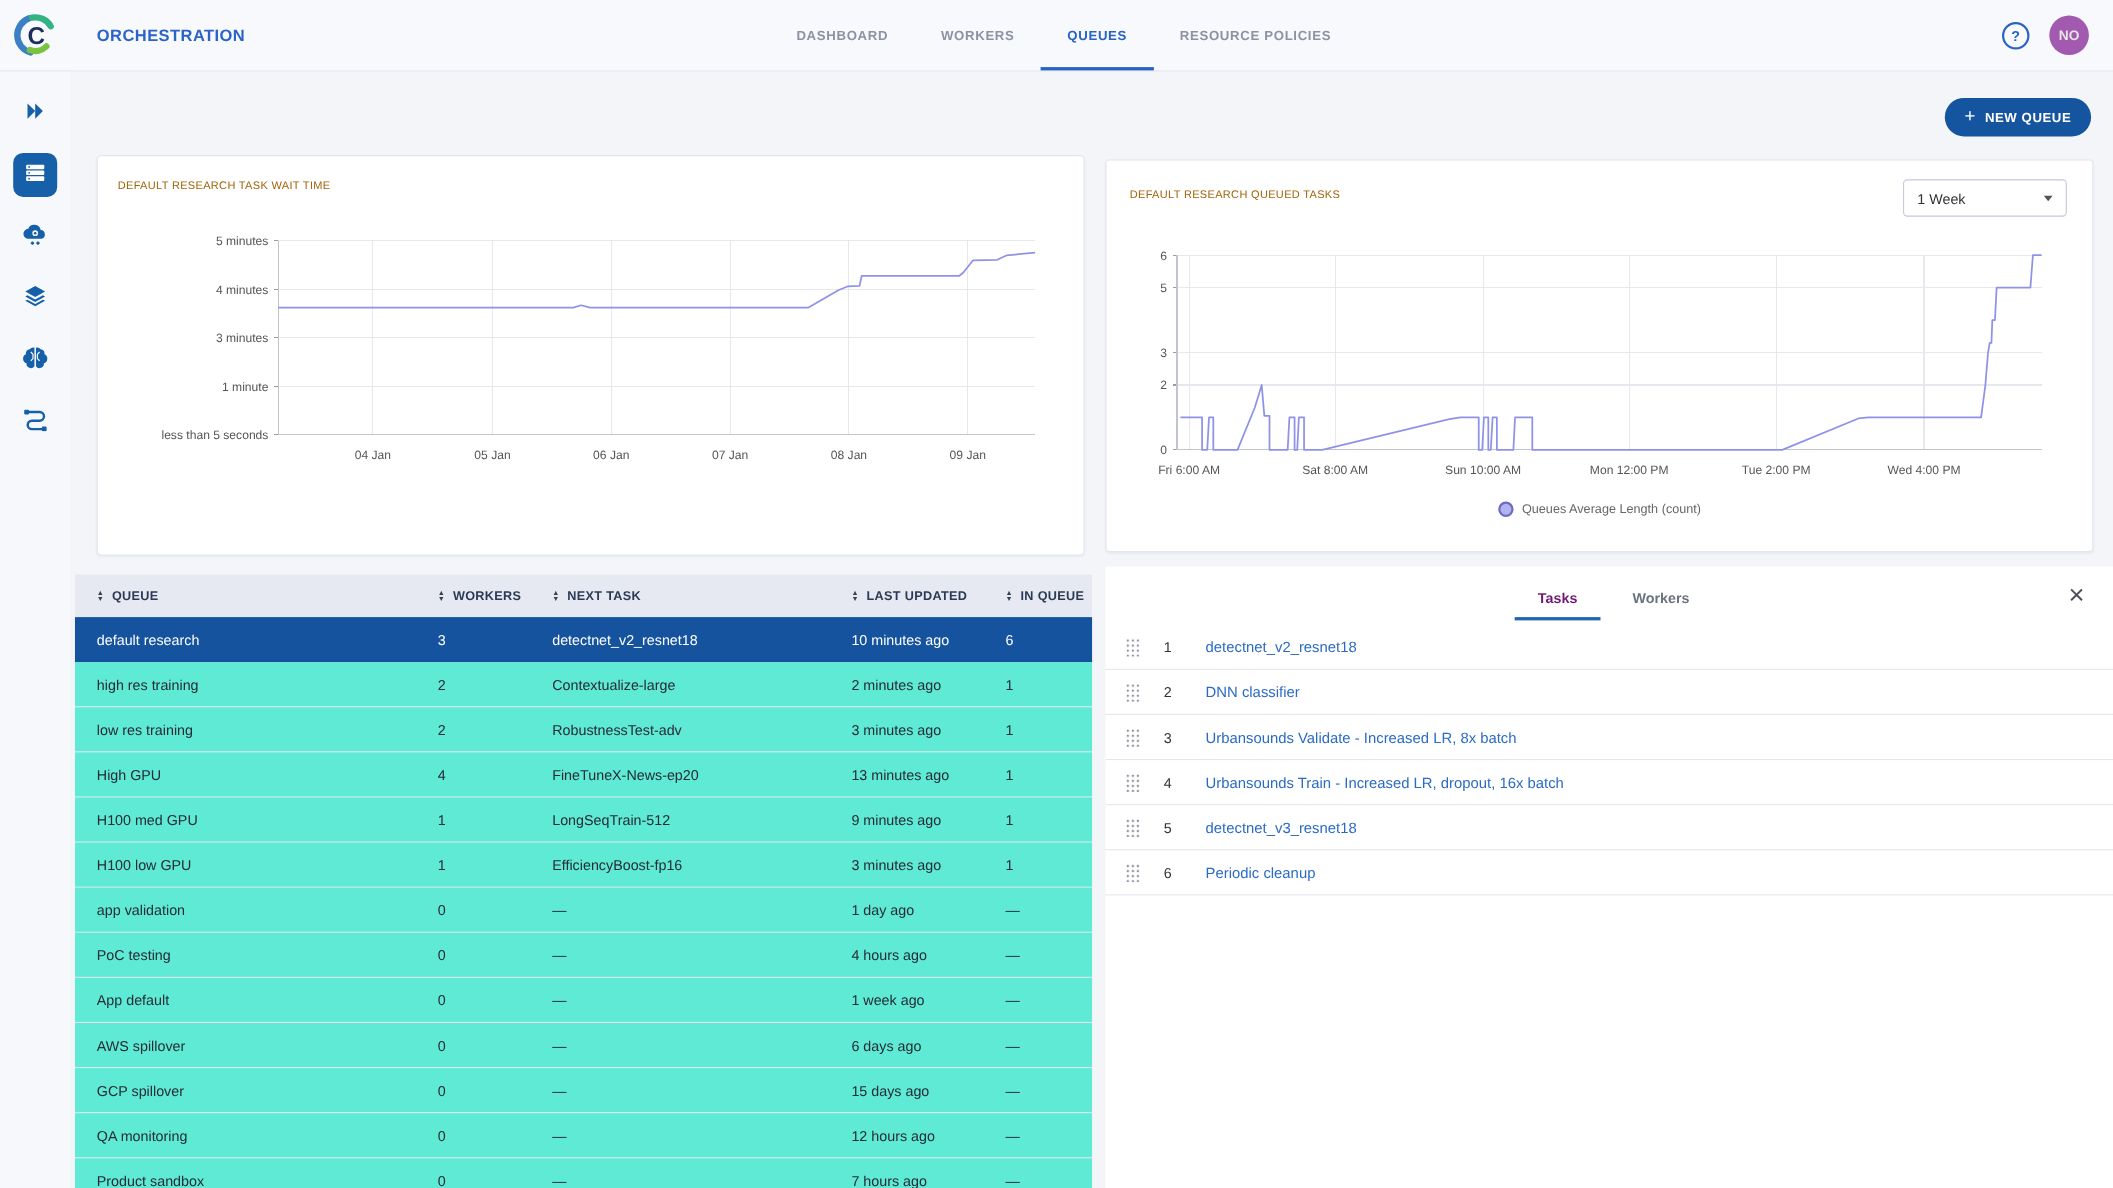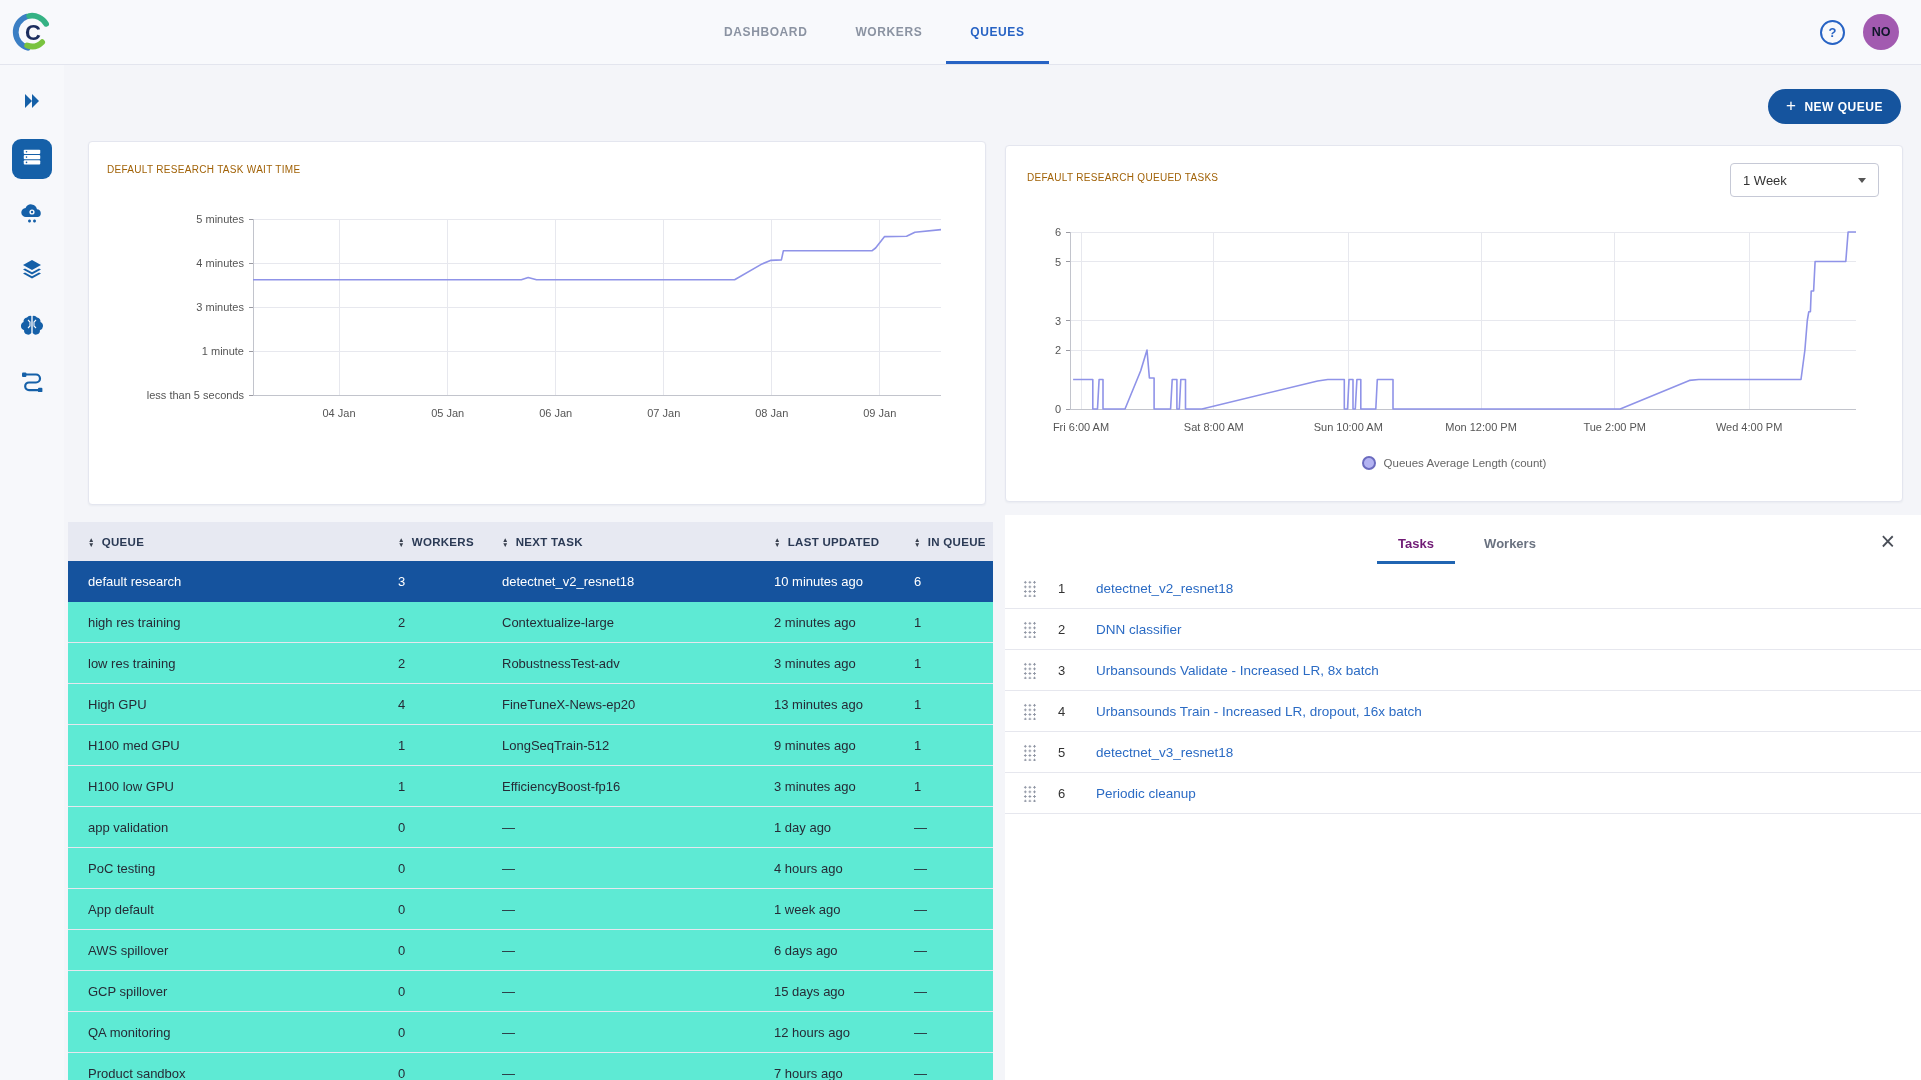--- a/index.html
+++ b/index.html
@@ -14,21 +14,21 @@
   .app-title{position:absolute;left:88px;top:0;height:64px;display:flex;align-items:center;
              color:#2b63c9;font-weight:700;font-size:15px;letter-spacing:.4px}
   .tabs{position:absolute;left:700px;top:0;height:64px;display:flex}
   .tab{height:64px;display:flex;align-items:center;padding:0 24px;font-size:12px;font-weight:700;
        letter-spacing:.6px;color:#8b93a2;position:relative;cursor:pointer;white-space:nowrap}
   .tab.active{color:#2763c4}
   .tab.active::after{content:"";position:absolute;left:0;right:0;bottom:0;height:3px;background:#2763c4}
   .header-right{position:absolute;right:22px;top:0;height:64px;display:flex;align-items:center;gap:18px}
   .help{width:21px;height:21px;border:2px solid #2763c4;border-radius:50%;color:#2763c4;font-weight:700;
         font-size:13px;display:flex;align-items:center;justify-content:center;cursor:pointer}
-  .avatar{width:36px;height:36px;border-radius:50%;background:#a25ab0;color:#0f172a;display:flex;
+  .avatar{width:36px;height:36px;border-radius:50%;background:#a25ab0;color:#e5e5e5;display:flex;
           align-items:center;justify-content:center;font-size:12.5px;font-weight:600;cursor:pointer}
 
   
   .sidebar{position:absolute;left:0;top:64px;bottom:0;width:64px;background:#f7f8fb;display:flex;
            flex-direction:column;align-items:center;padding-top:19px;gap:16px}
   .side-item{width:40px;height:40px;display:flex;align-items:center;justify-content:center;
              border-radius:9px;cursor:pointer}
   .side-item.active{background:#1560a8}
 
   
@@ -92,24 +92,26 @@
 
 <div class="header">
   <div class="logo-box">
     <svg width="46" height="46" viewBox="0 0 48 48">
       <path d="M18.2 8A17 17 0 0 0 19.6 40.4" fill="none" stroke="#3b7fc4" stroke-width="6" stroke-linecap="round"></path>
       <path d="M38.7 15.5A17 17 0 0 0 21 7.3" fill="none" stroke="#35b284" stroke-width="6" stroke-linecap="round"></path>
       <path d="M18.9 38.1A15 15 0 0 0 34.6 34.6" fill="none" stroke="#79c33f" stroke-width="6" stroke-linecap="round"></path>
       <text x="25" y="32" font-size="23" font-weight="bold" fill="#1b2d5e" text-anchor="middle">C</text>
     </svg>
   </div>
+  <div class="app-title">ORCHESTRATION</div>
   <div class="tabs">
       <div class="tab">DASHBOARD</div>
       <div class="tab">WORKERS</div>
       <div class="tab active">QUEUES</div>
+      <div class="tab">RESOURCE POLICIES</div>
     </div>
   <div class="header-right">
     <div class="help">?</div>
     <div class="avatar">NO</div>
   </div>
 </div>
 
 <div class="sidebar">
   <div class="side-item">
     <span>

